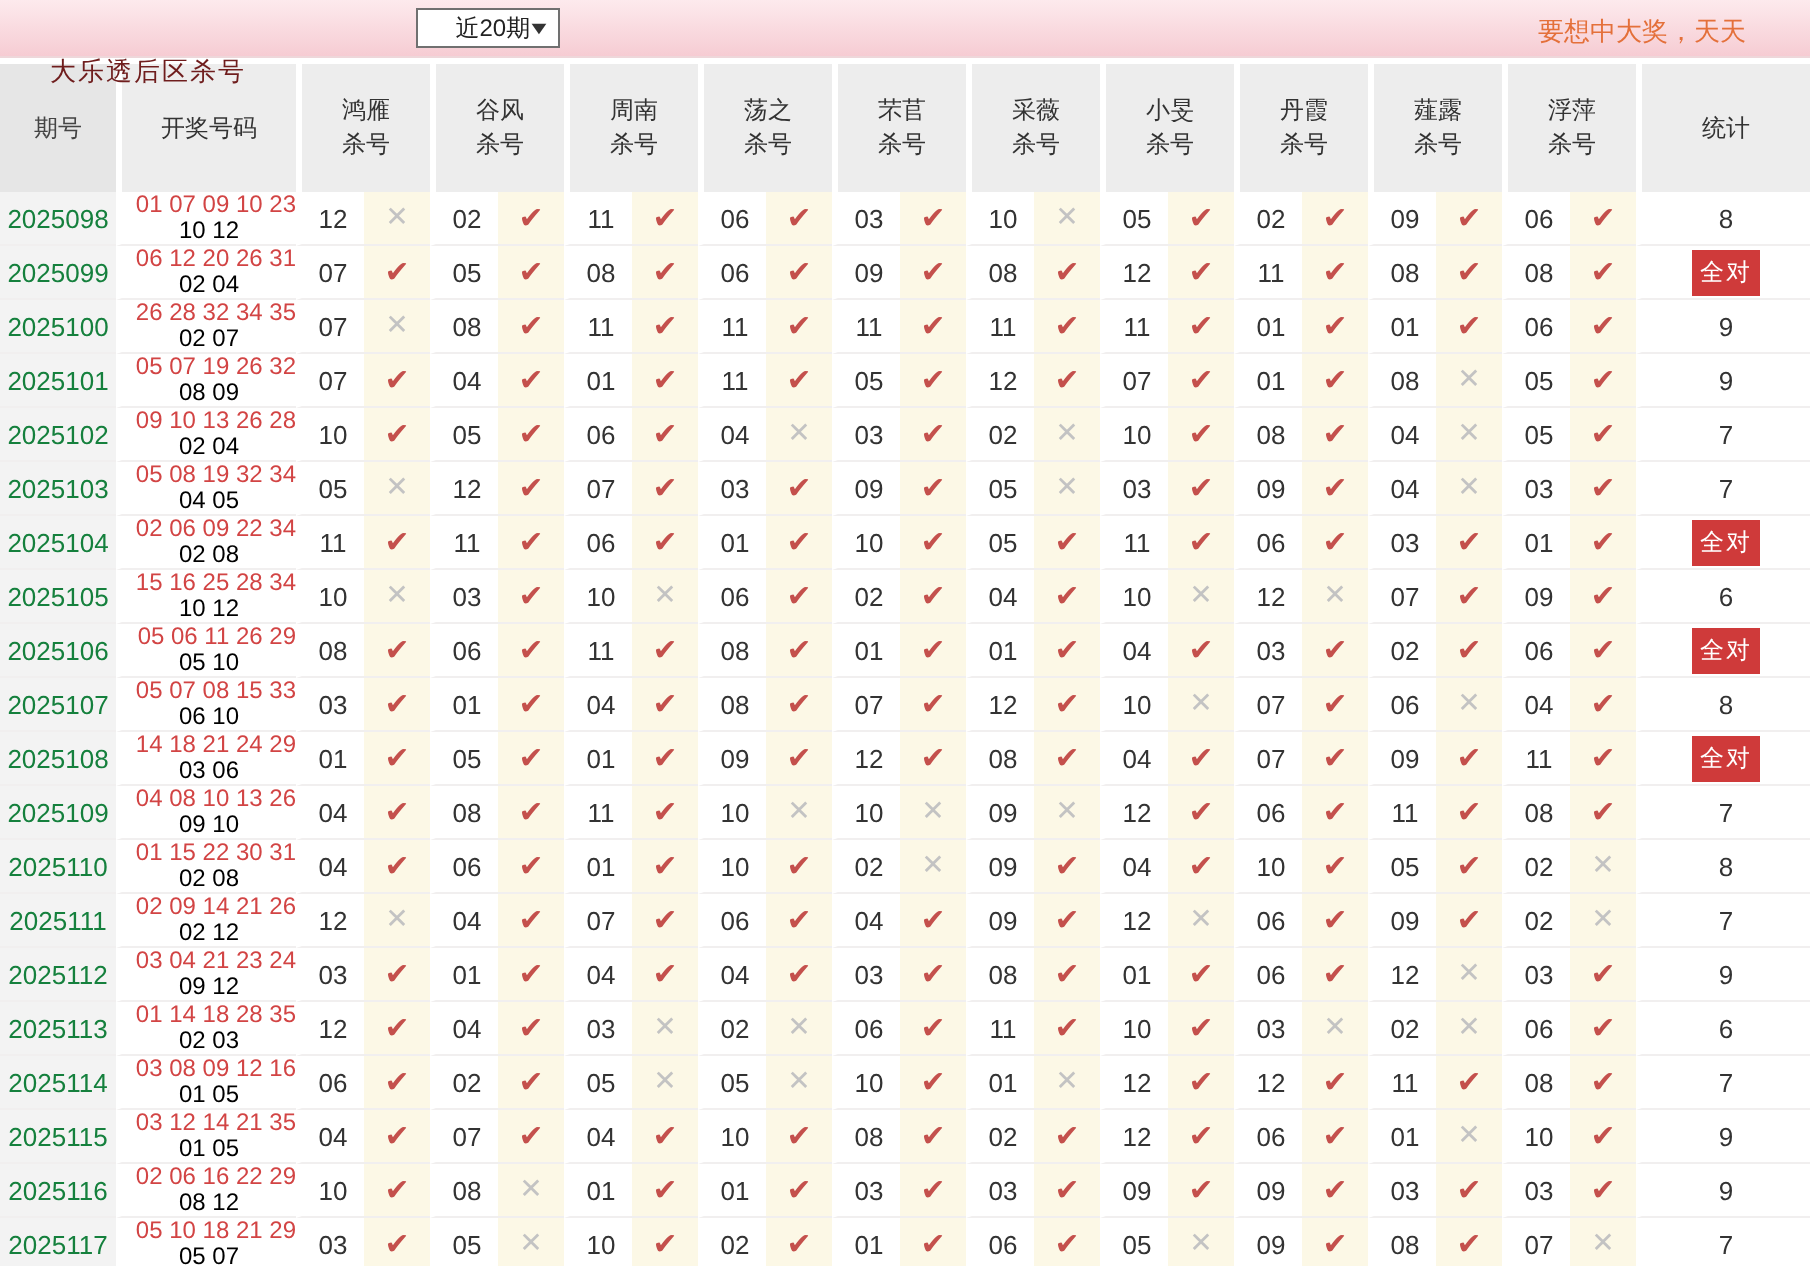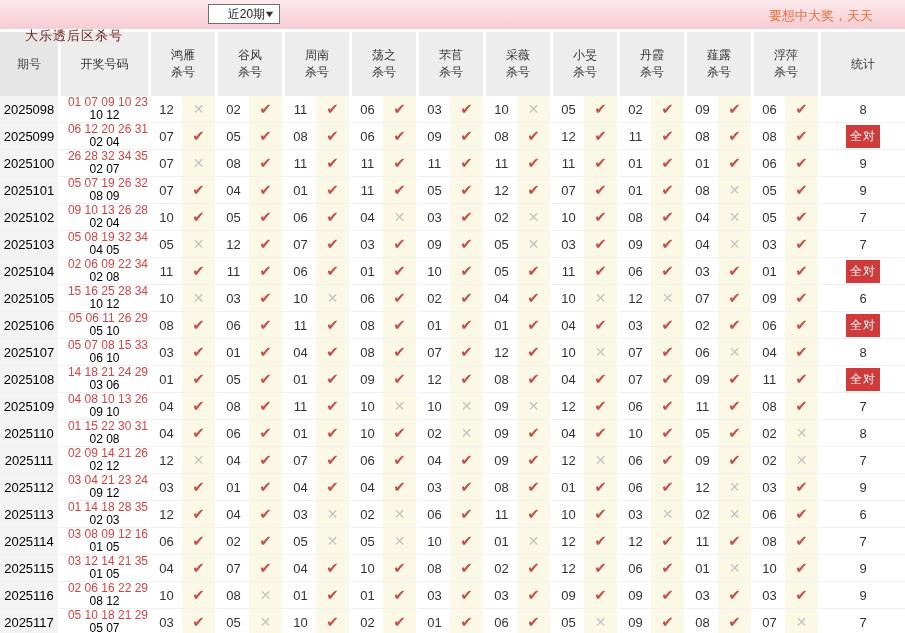--- a/index.html
+++ b/index.html
@@ -42,21 +42,21 @@
     width:905px; table-layout:fixed;
     border-collapse:separate; border-spacing:0;
   }
   th {
     background:#ededed; color:#333; font-weight:normal;
     font-size:12px; height:18px; padding:15px; text-align:center;
   }
   th.col-period { background:#e6e6e6; color:#444; }
   td { text-align:center; height:27px; padding:0; border-bottom:1px solid #f1efef; }
   .gs { border-left:3px solid #ffffff; }
-  td.period { background:#f3f3f3; color:#000000; font-size:13px; }
+  td.period { background:#f3f3f3; color:#15803d; font-size:13px; }
   td.draw { font-size:12px; line-height:13px; background:#fff; }
   .front { color:#d24444; display:block;text-align:right; }
   .back  { color:#000000; display:block; }
   td.knum { background:#fff; color:#333; font-size:13px; }
   td.kmark { background:#fcf8e6; }
   .check { color:#c4504c; font-size:15px; }
   .cross { color:#c3c3c3; font-size:14px; }
   td.stat { background:#fff; color:#333; font-size:13px; }
   .allpass {
     display:inline-block; background:#cf3a3a; color:#fff;

